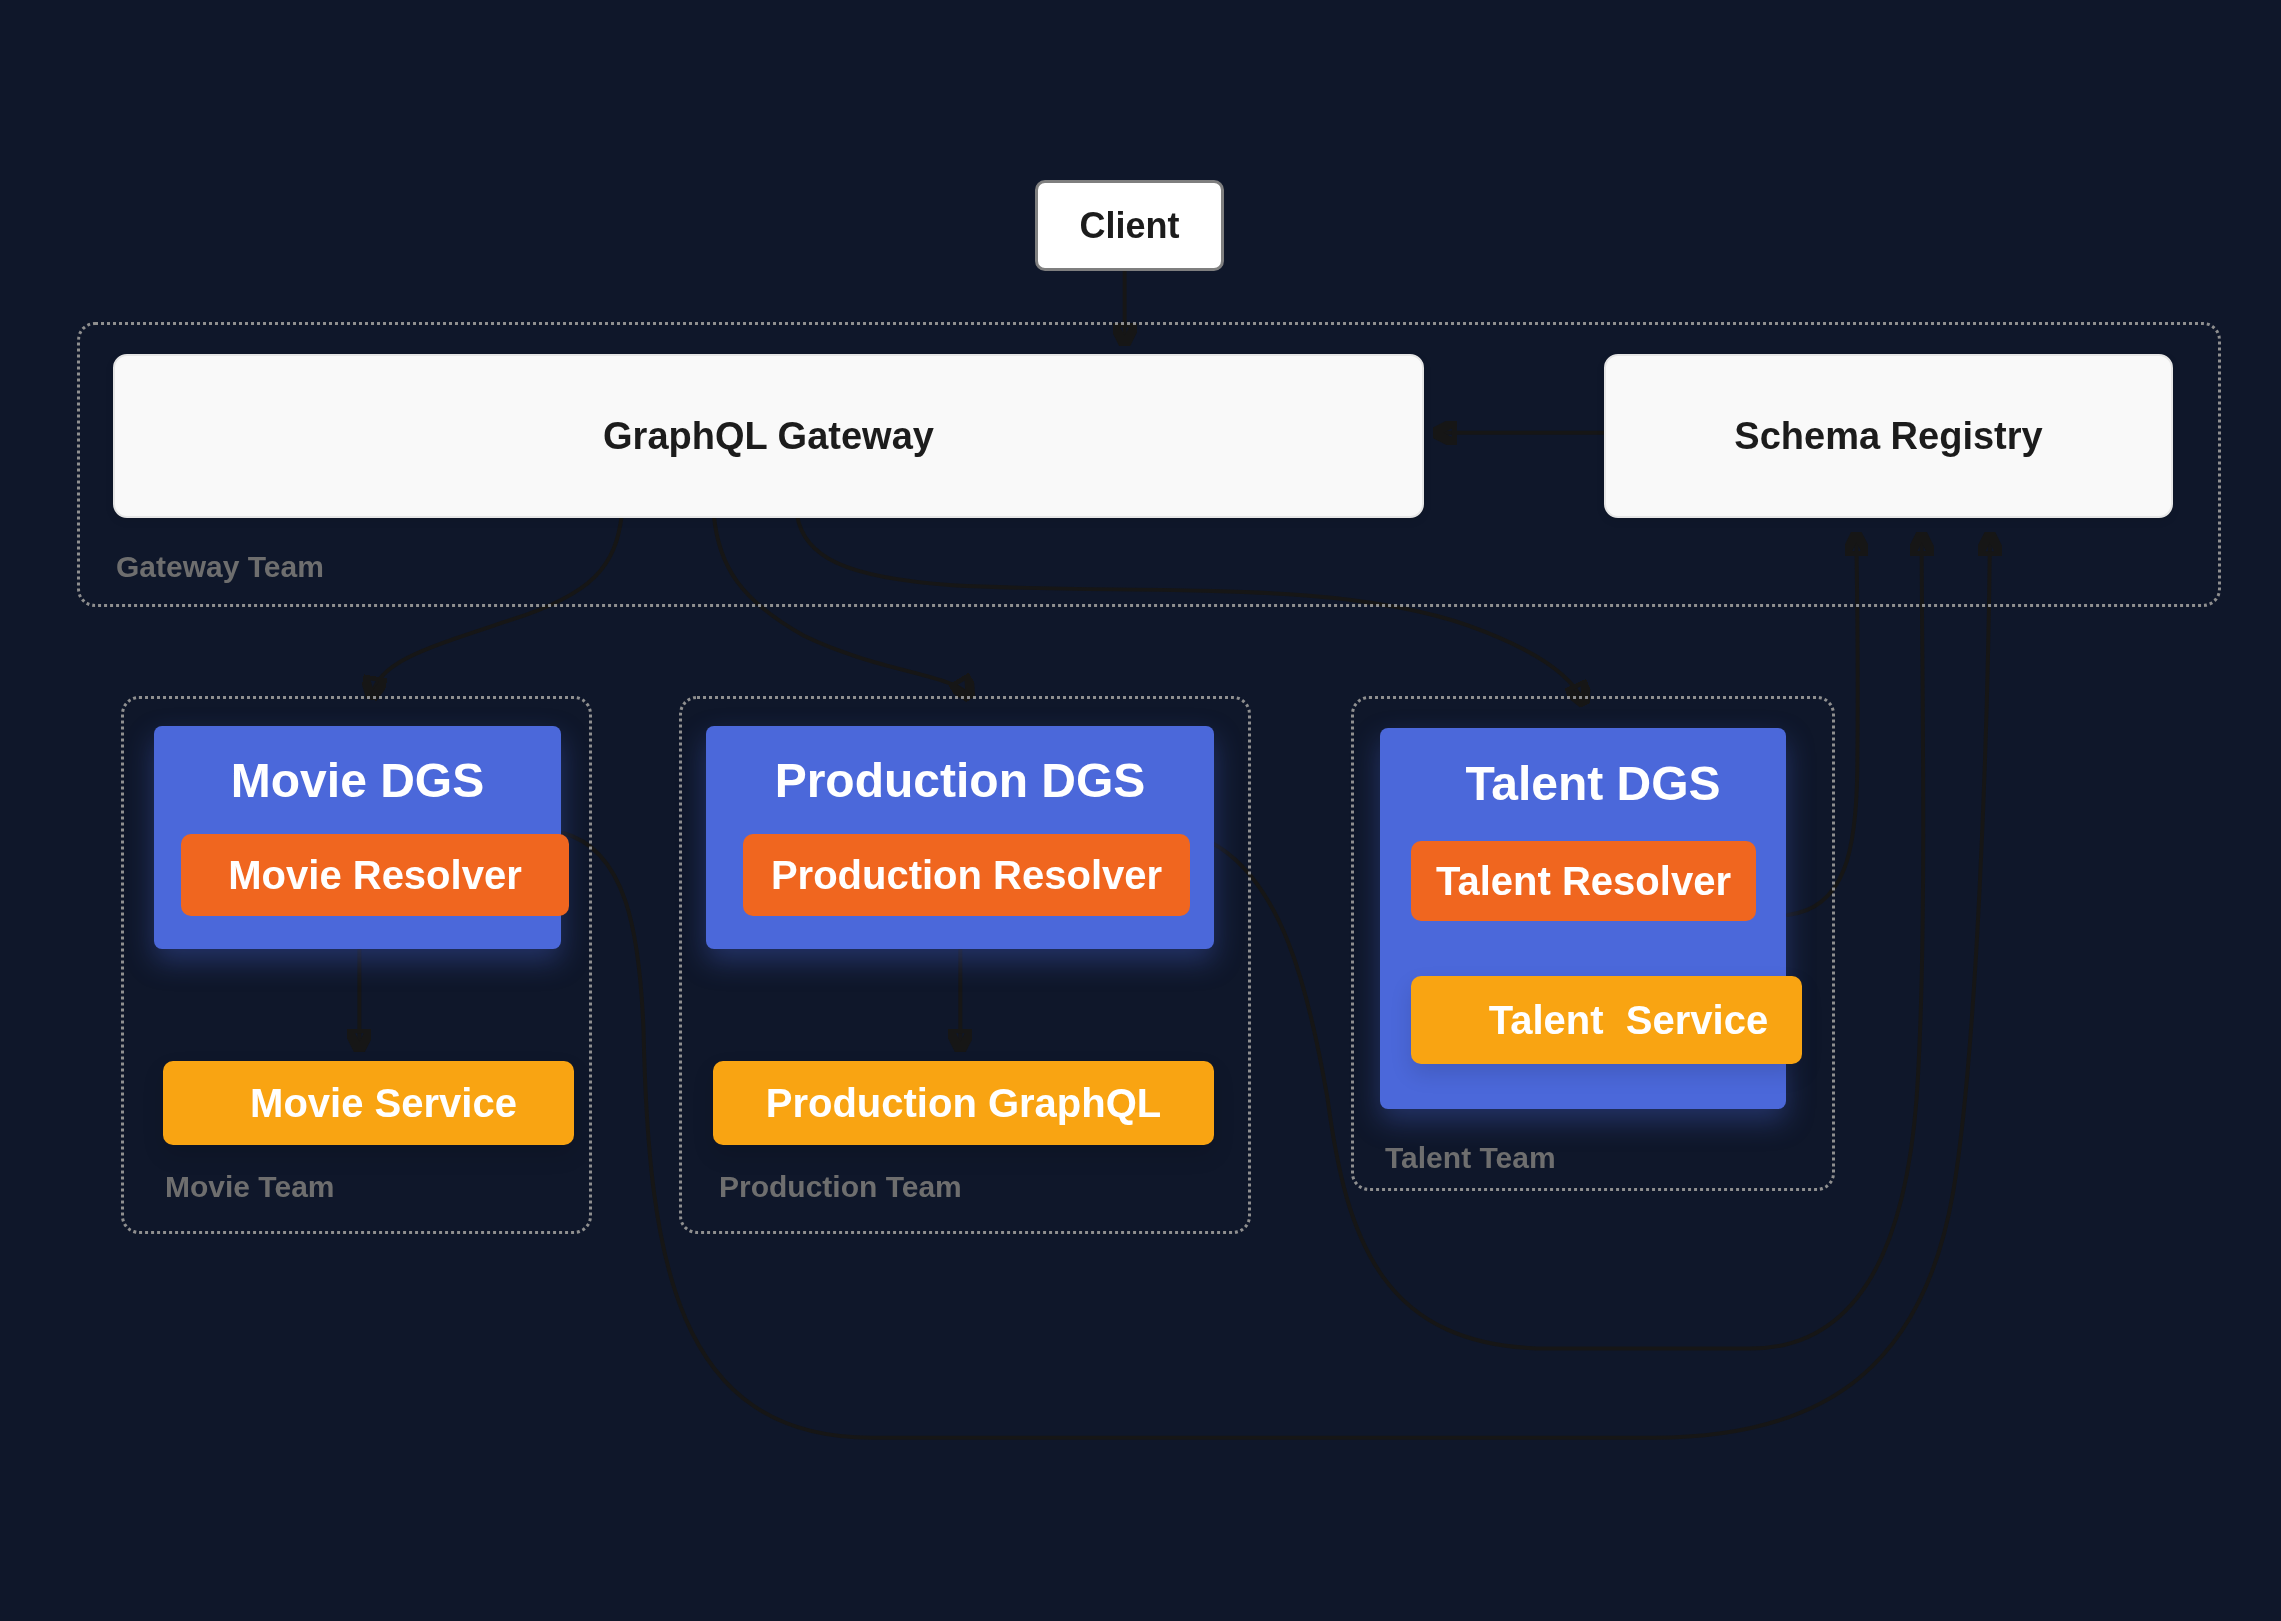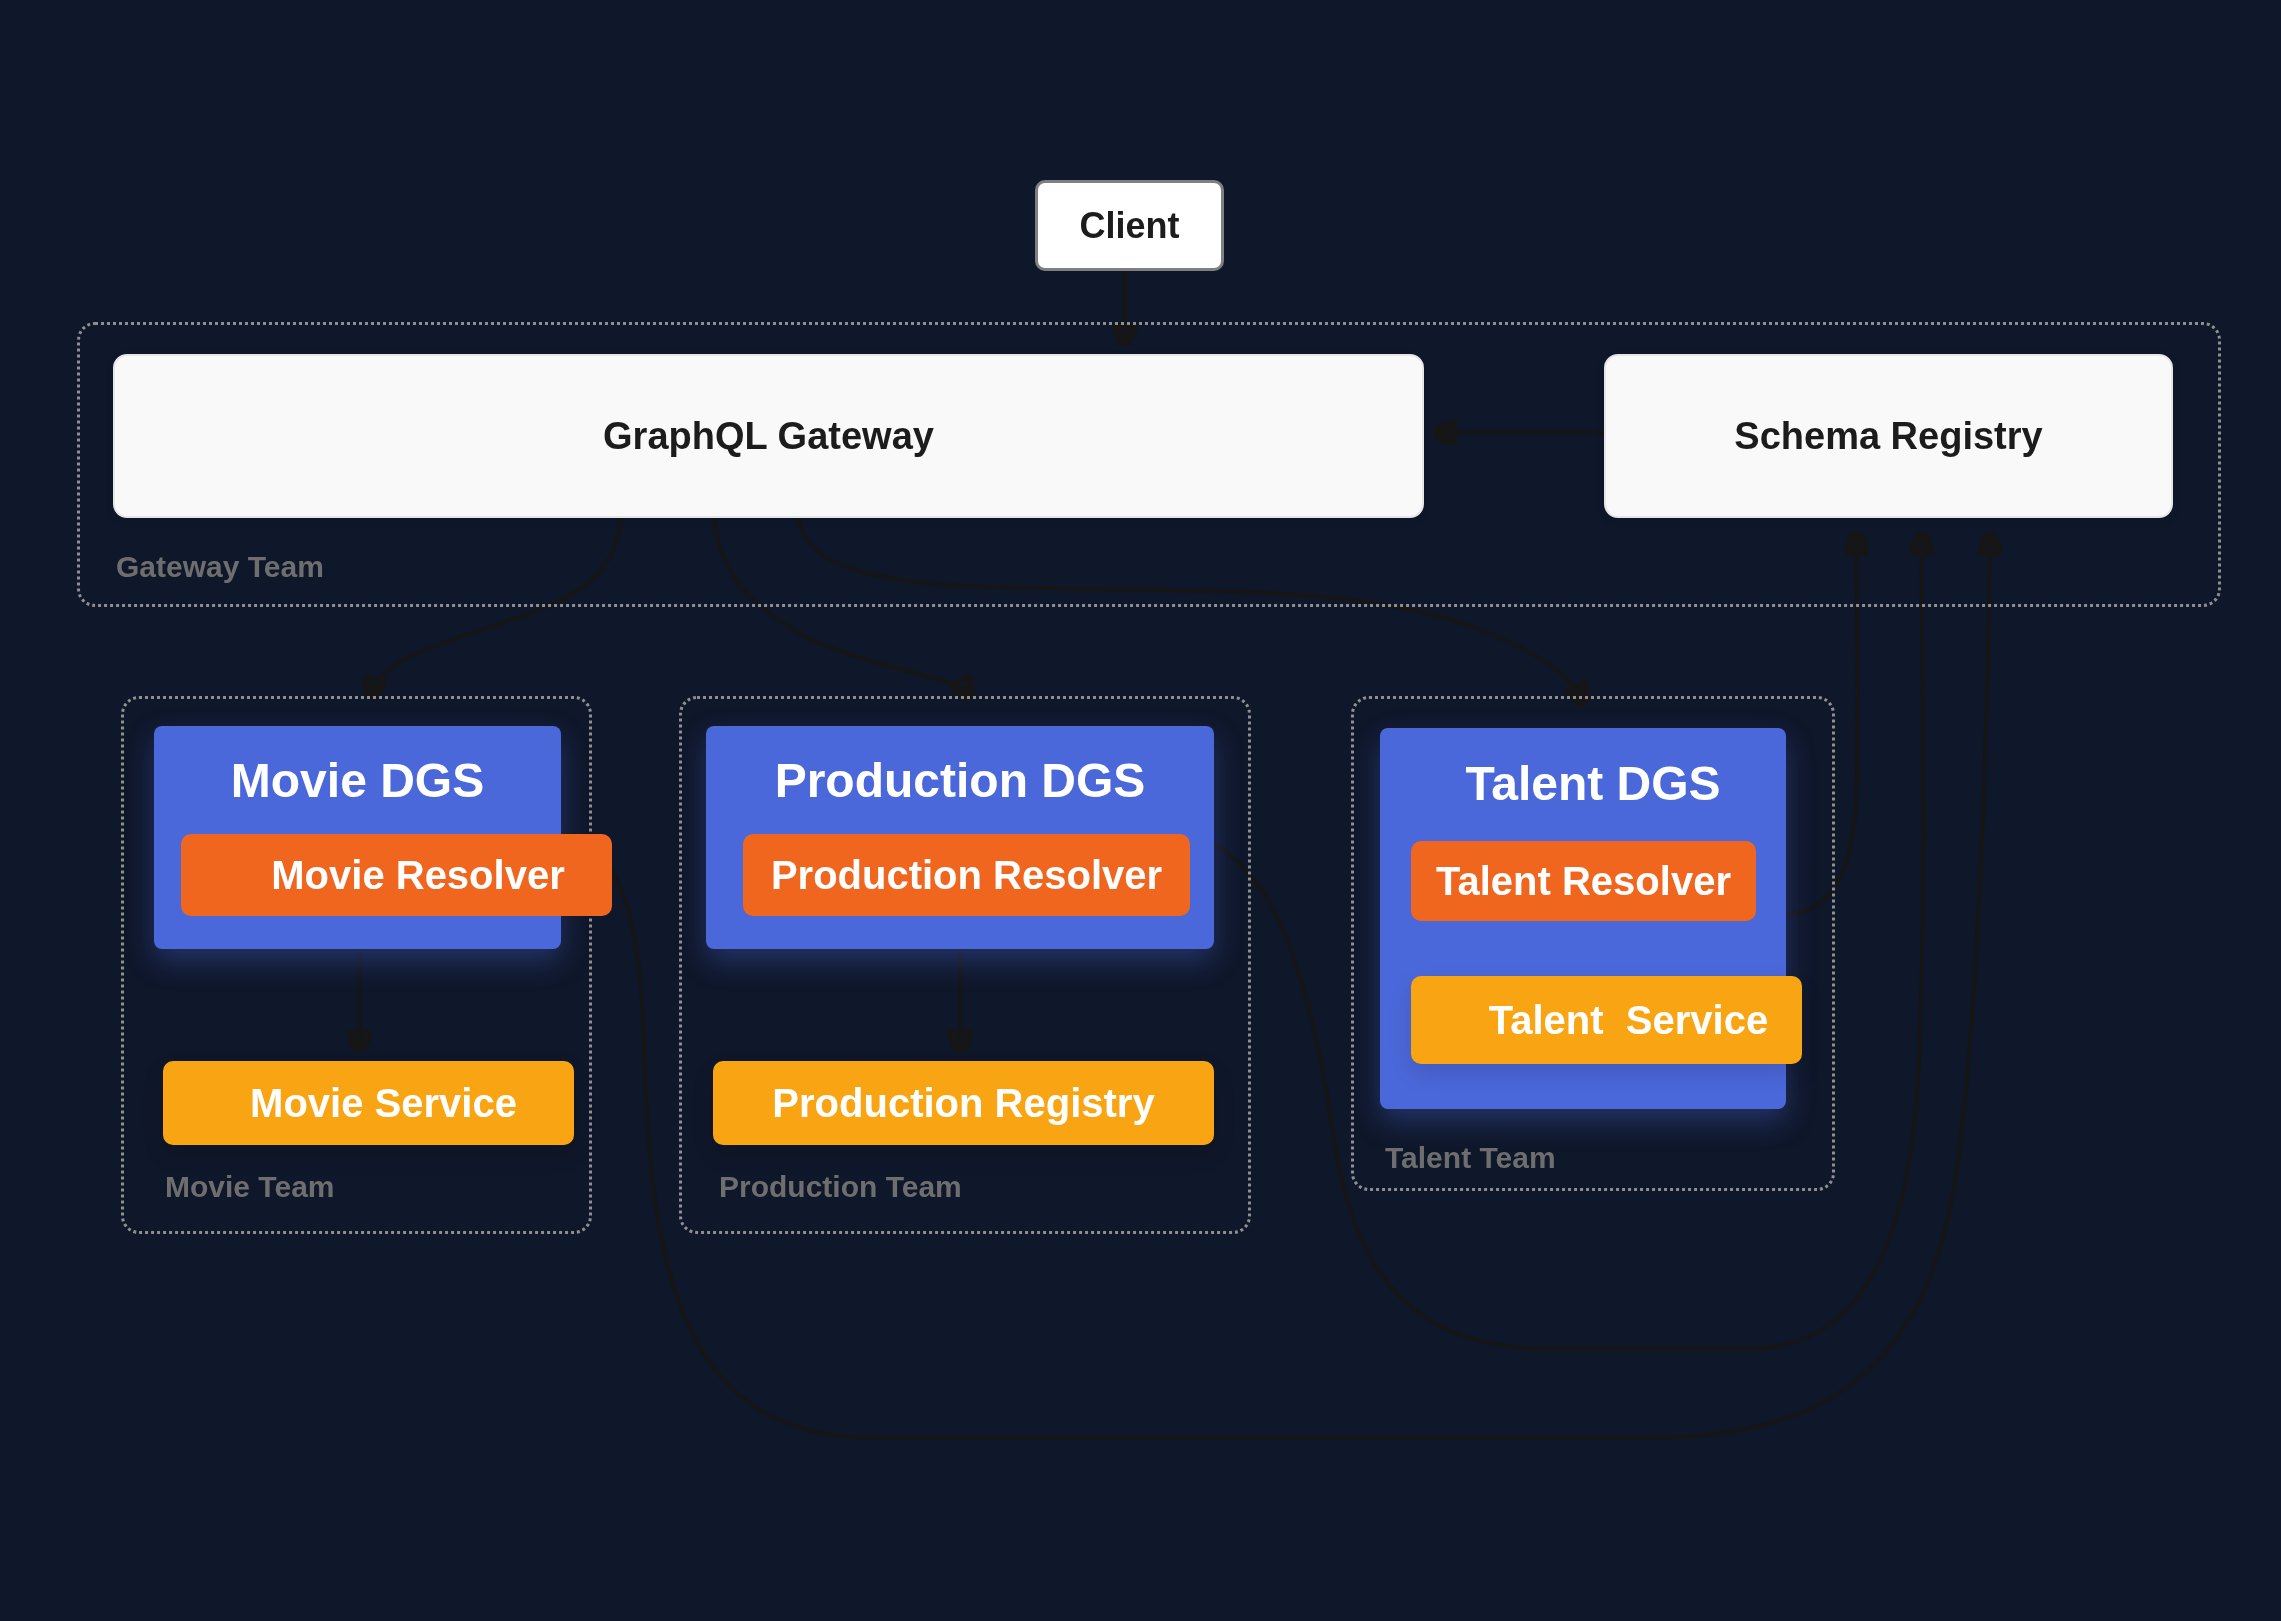--- a/index.html
+++ b/index.html
@@ -134,39 +134,39 @@
   </div>
   <div class="panel" style="left:1604px;top:354px;width:565px;height:160px;">
     <span>Schema Registry</span>
   </div>
 
   <div class="team" style="left:121px;top:696px;width:465px;height:532px;">
     <span class="team-label" style="left:41px;top:471px;">Movie Team</span>
   </div>
   <div class="dgs" style="left:154px;top:726px;width:407px;height:223px;">
     <div class="dgs-title" style="height:108px;">Movie DGS</div>
-    <div class="sub resolver" style="left:27px;top:108px;width:388px;height:82px;padding-left:43px;">
+    <div class="sub resolver" style="left:27px;top:108px;width:388px;height:82px;">
       <span>Movie Resolver</span>
     </div>
   </div>
   <div class="sub service" style="left:163px;top:1061px;width:381px;height:84px;padding-left:30px;">
     <span>Movie Service</span>
   </div>
 
   <div class="team" style="left:679px;top:696px;width:566px;height:532px;">
     <span class="team-label" style="left:37px;top:471px;">Production Team</span>
   </div>
   <div class="dgs" style="left:706px;top:726px;width:508px;height:223px;">
     <div class="dgs-title" style="height:108px;">Production DGS</div>
     <div class="sub resolver" style="left:37px;top:108px;width:447px;height:82px;">
       <span>Production Resolver</span>
     </div>
   </div>
   <div class="sub service" style="left:713px;top:1061px;width:501px;height:84px;">
-    <span>Production Registry</span>
+    <span>Production GraphQL</span>
   </div>
 
   <div class="team" style="left:1351px;top:696px;width:478px;height:489px;">
     <span class="team-label" style="left:31px;top:442px;">Talent Team</span>
   </div>
   <div class="dgs" style="left:1380px;top:728px;width:406px;height:381px;">
     <div class="dgs-title" style="height:111px;margin-left:20px;">Talent DGS</div>
     <div class="sub resolver" style="left:31px;top:113px;width:345px;height:80px;">
       <span>Talent Resolver</span>
     </div>

